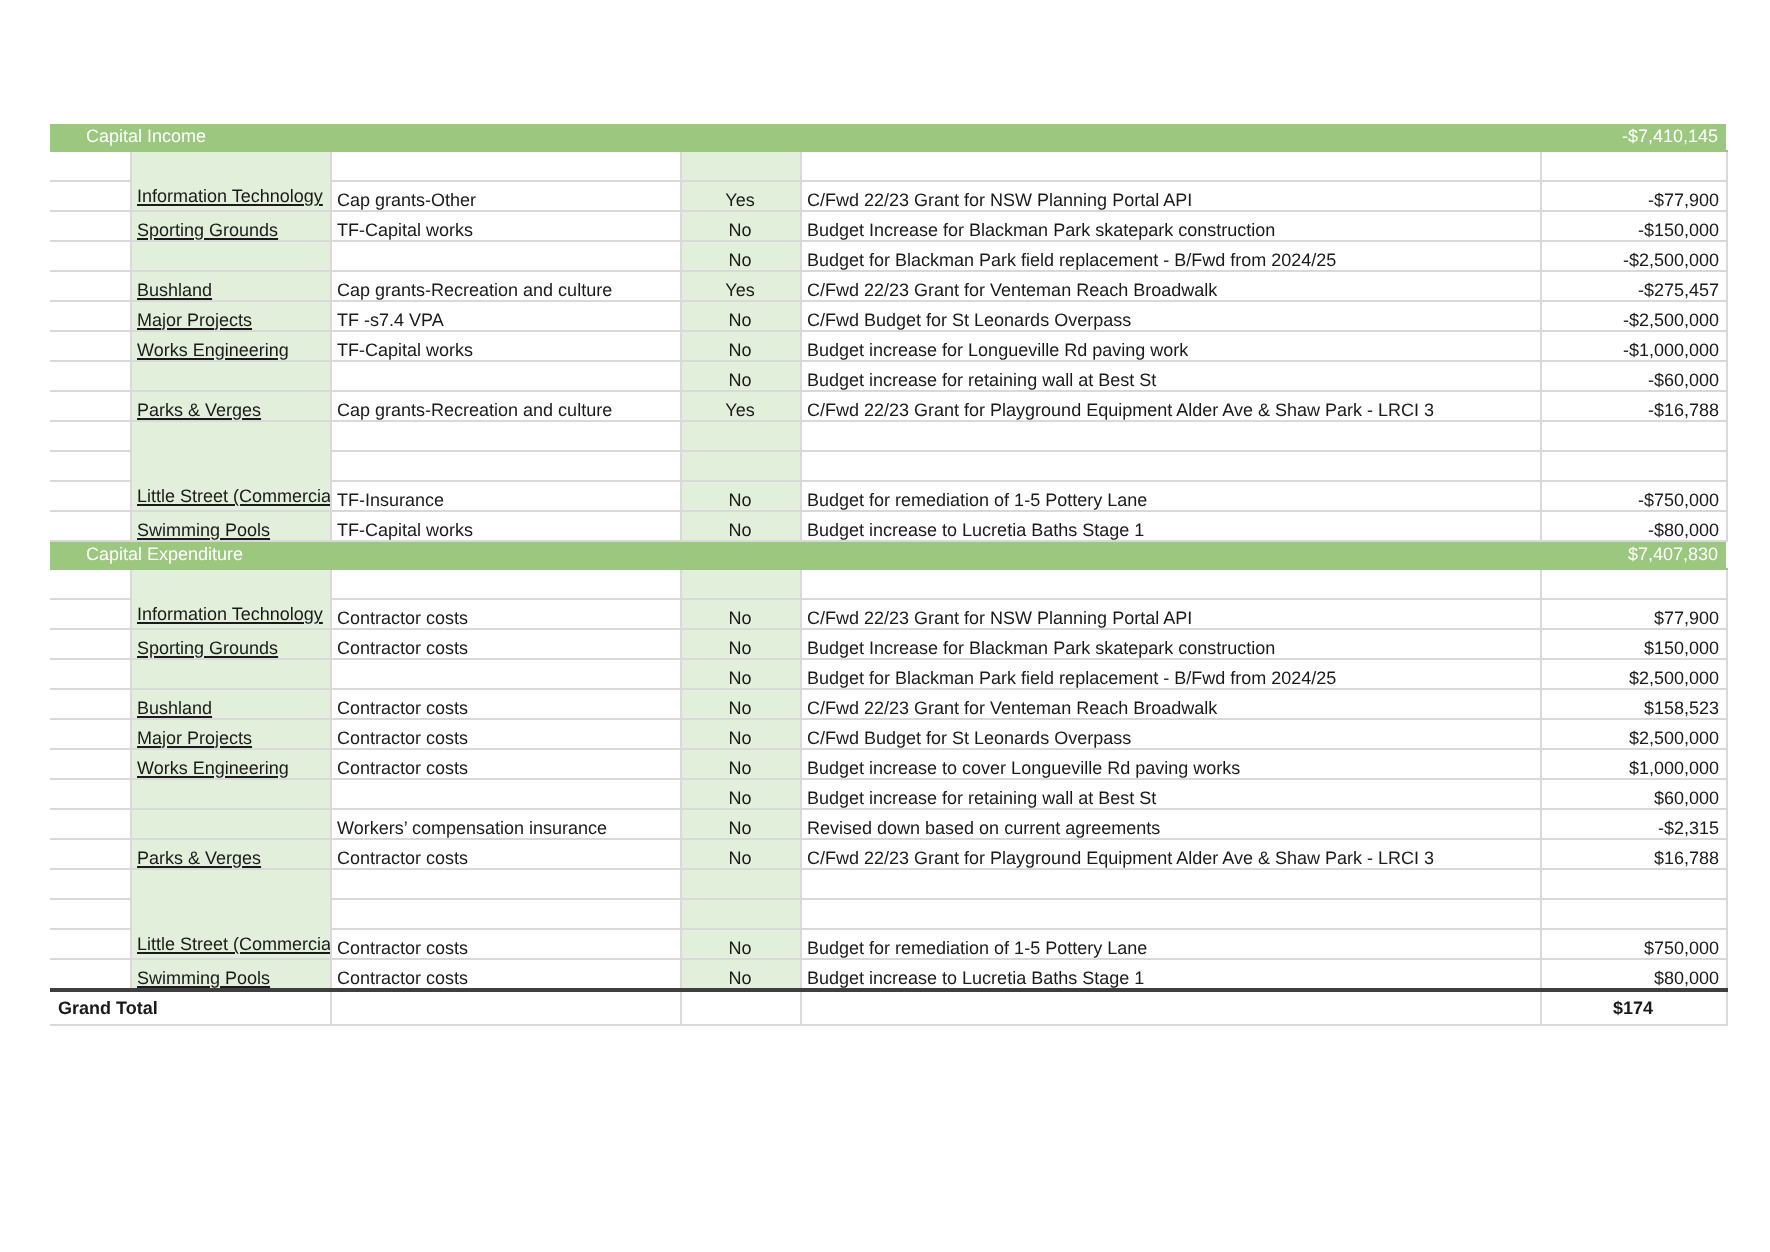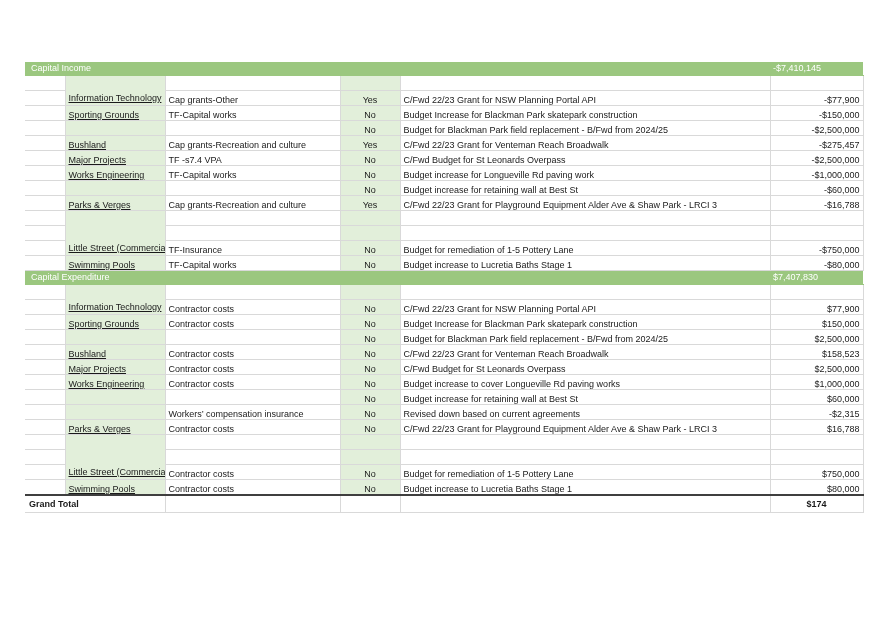--- a/index.html
+++ b/index.html
@@ -49,24 +49,24 @@
   tr.section-row td {
     background: #9bc77f;
     color: #ffffff;
     border-right: none;
     border-bottom: 1px solid #9bc77f;
     height: 13px;
     vertical-align: middle;
   }
   tr.section-row td.section-title {
     text-align: left;
-    padding-left: 6px;
+    padding-left: 18px;
   }
   tr.section-row td.section-amt {
-    text-align: left;
+    text-align: right;
     padding-right: 4px;
   }
 
   
   tr.grand-total td {
     font-weight: bold;
     border-top: 2px solid #3f3f3f;
     border-bottom: 1px solid #d9d9d9;
     background: #ffffff;
     height: 16px;

